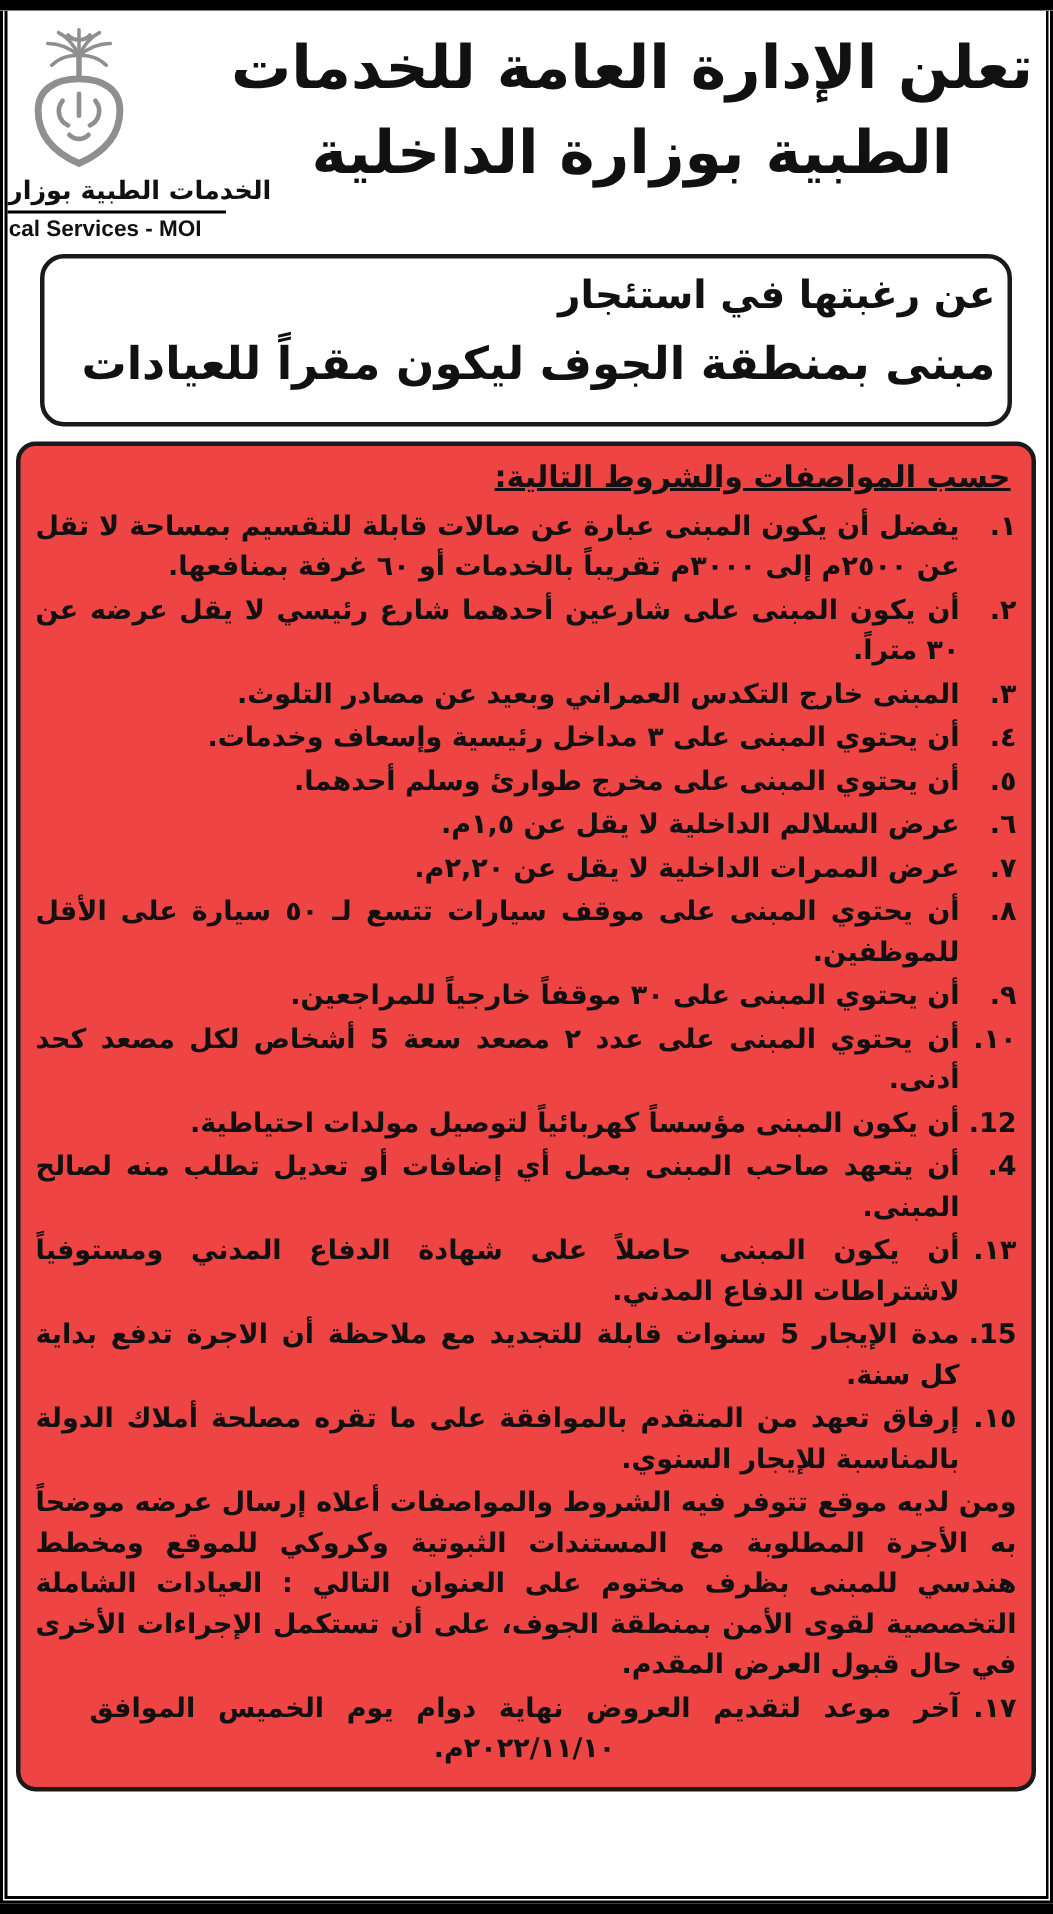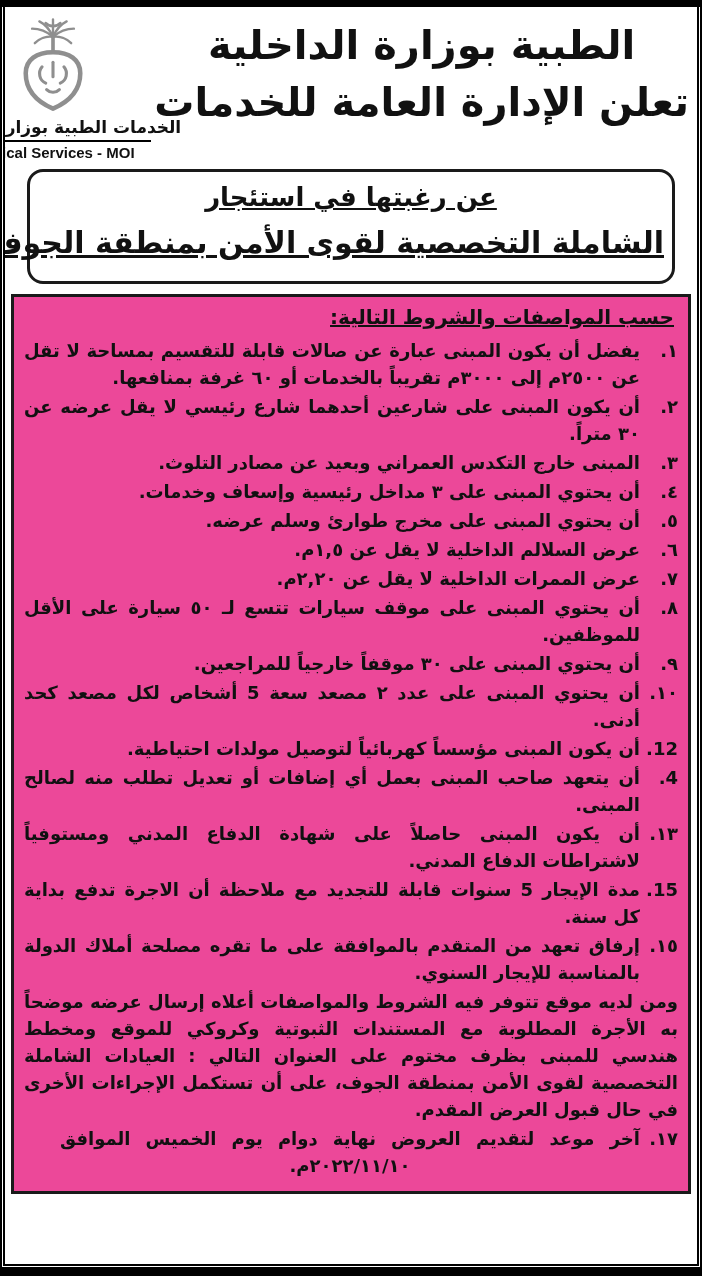--- a/index.html
+++ b/index.html
@@ -26,21 +26,21 @@
   .moi-logo{
     width:202px;flex:0 0 auto;display:flex;flex-direction:column;
     align-items:center;padding-top:2px;
   }
   .logo-ar{font-size:17px;font-weight:bold;white-space:nowrap;margin-top:2px;}
   .logo-divider{width:196px;border-bottom:2px solid #000;margin:3px 0 2px;}
   .logo-en{font-size:15px;font-weight:bold;font-family:"Liberation Sans",sans-serif;white-space:nowrap;}
   
   .subject-box{
     margin:8px 16px 10px;border:3px solid #1a1a1a;border-radius:16px;
-    padding:10px 8px 16px;text-align:center;font-weight:bold;text-decoration:underline;
+    padding:10px 8px 16px;text-align:right;font-weight:bold;
   }
   .subject-line-1{font-size:26px;letter-spacing:.5px;margin-bottom:8px;}
   .subject-line-2,.subject-line-3{font-size:30px;line-height:1.5;white-space:nowrap;}
   
   .conditions-box{
     box-sizing:border-box;margin:0 0 0;border:3px solid #1a1a1a;
     padding:8px 10px 10px;
   }
   .conditions-heading{
     font-size:20px;font-weight:bold;text-decoration:underline;
@@ -56,22 +56,22 @@
   .condition-item:last-child .condition-text{text-align-last:center;margin-left:36px;}
 </style>
 </head>
 <body>
 
 <div class="outer">
   <div class="frame">
 
     <div class="ad-header">
       <div class="ad-title">
+        <div>تعلن الإدارة العامة للخدمات</div>
         <div>الطبية بوزارة الداخلية</div>
-        <div>تعلن الإدارة العامة للخدمات</div>
       </div>
       <div class="moi-logo">
         <svg width="98" height="100" viewBox="0 0 100 110" fill="none" stroke="#8f8f8f" stroke-linecap="round">
 
           <path d="M42 9 a9 6 0 0 0 16 0" stroke-width="3"></path>
 
           <path d="M50 24 C50 16 50 10 50 5" stroke-width="2.6"></path>
           <path d="M50 24 C46 15 41 10 35 7" stroke-width="2.6"></path>
           <path d="M50 24 C54 15 59 10 65 7" stroke-width="2.6"></path>
           <path d="M50 24 C43 18 35 15 27 15" stroke-width="2.6"></path>
@@ -88,24 +88,24 @@
           <path d="M43 82 C47 86 53 86 57 82" stroke-width="3.4"></path>
         </svg>
         <div class="logo-ar">الخدمات الطبية بوزارة الداخلية</div>
         <div class="logo-divider"></div>
         <div class="logo-en" dir="ltr">Medical Services - MOI</div>
       </div>
     </div>
 
     <div class="subject-box">
       <div class="subject-line-1">عن رغبتها في استئجار</div>
-      <div class="subject-line-3">الشاملة التخصصية لقوى الأمن بمنطقة الجوف</div>
+      <div class="subject-line-2">مبنى بمنطقة الجوف ليكون مقراً للعيادات</div>
     </div>
 
-    <div class="conditions-box" style="background: #ec4899;">
+    <div class="conditions-box" style="background: #ef4444; border-radius: 13px;">
       <div class="conditions-heading">حسب المواصفات والشروط التالية:</div>
       <ol class="conditions-list">
   <li class="condition-item">
     <span class="condition-number">١.</span>
     <p class="condition-text">يفضل أن يكون المبنى عبارة عن صالات قابلة للتقسيم بمساحة لا تقل عن ٢٥٠٠م إلى ٣٠٠٠م تقريباً بالخدمات أو ٦٠ غرفة بمنافعها.</p>
   </li>
 
   <li class="condition-item">
     <span class="condition-number">٢.</span>
     <p class="condition-text">أن يكون المبنى على شارعين أحدهما شارع رئيسي لا يقل عرضه عن ٣٠ متراً.</p>
@@ -116,21 +116,21 @@
     <p class="condition-text">المبنى خارج التكدس العمراني وبعيد عن مصادر التلوث.</p>
   </li>
 
   <li class="condition-item">
     <span class="condition-number">٤.</span>
     <p class="condition-text">أن يحتوي المبنى على ٣ مداخل رئيسية وإسعاف وخدمات.</p>
   </li>
 
   <li class="condition-item">
     <span class="condition-number">٥.</span>
-    <p class="condition-text">أن يحتوي المبنى على مخرج طوارئ وسلم عرضه.</p>
+    <p class="condition-text">أن يحتوي المبنى على مخرج طوارئ وسلم أحدهما.</p>
   </li>
 
   <li class="condition-item">
     <span class="condition-number">٦.</span>
     <p class="condition-text">عرض السلالم الداخلية لا يقل عن ١,٥م.</p>
   </li>
 
   <li class="condition-item">
     <span class="condition-number">٧.</span>
     <p class="condition-text">عرض الممرات الداخلية لا يقل عن ٢,٢٠م.</p>

